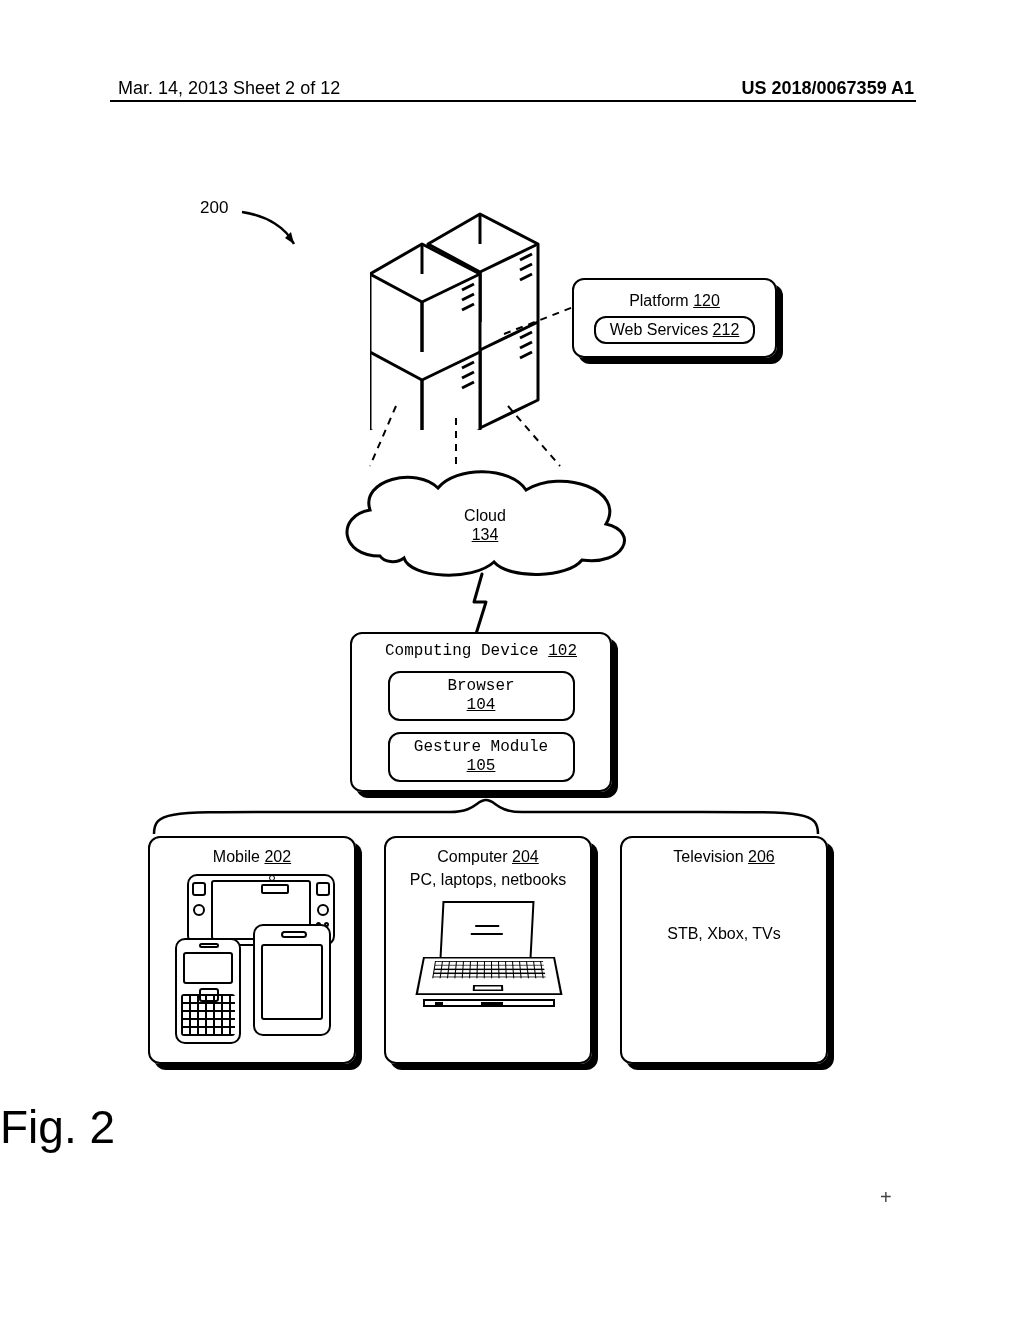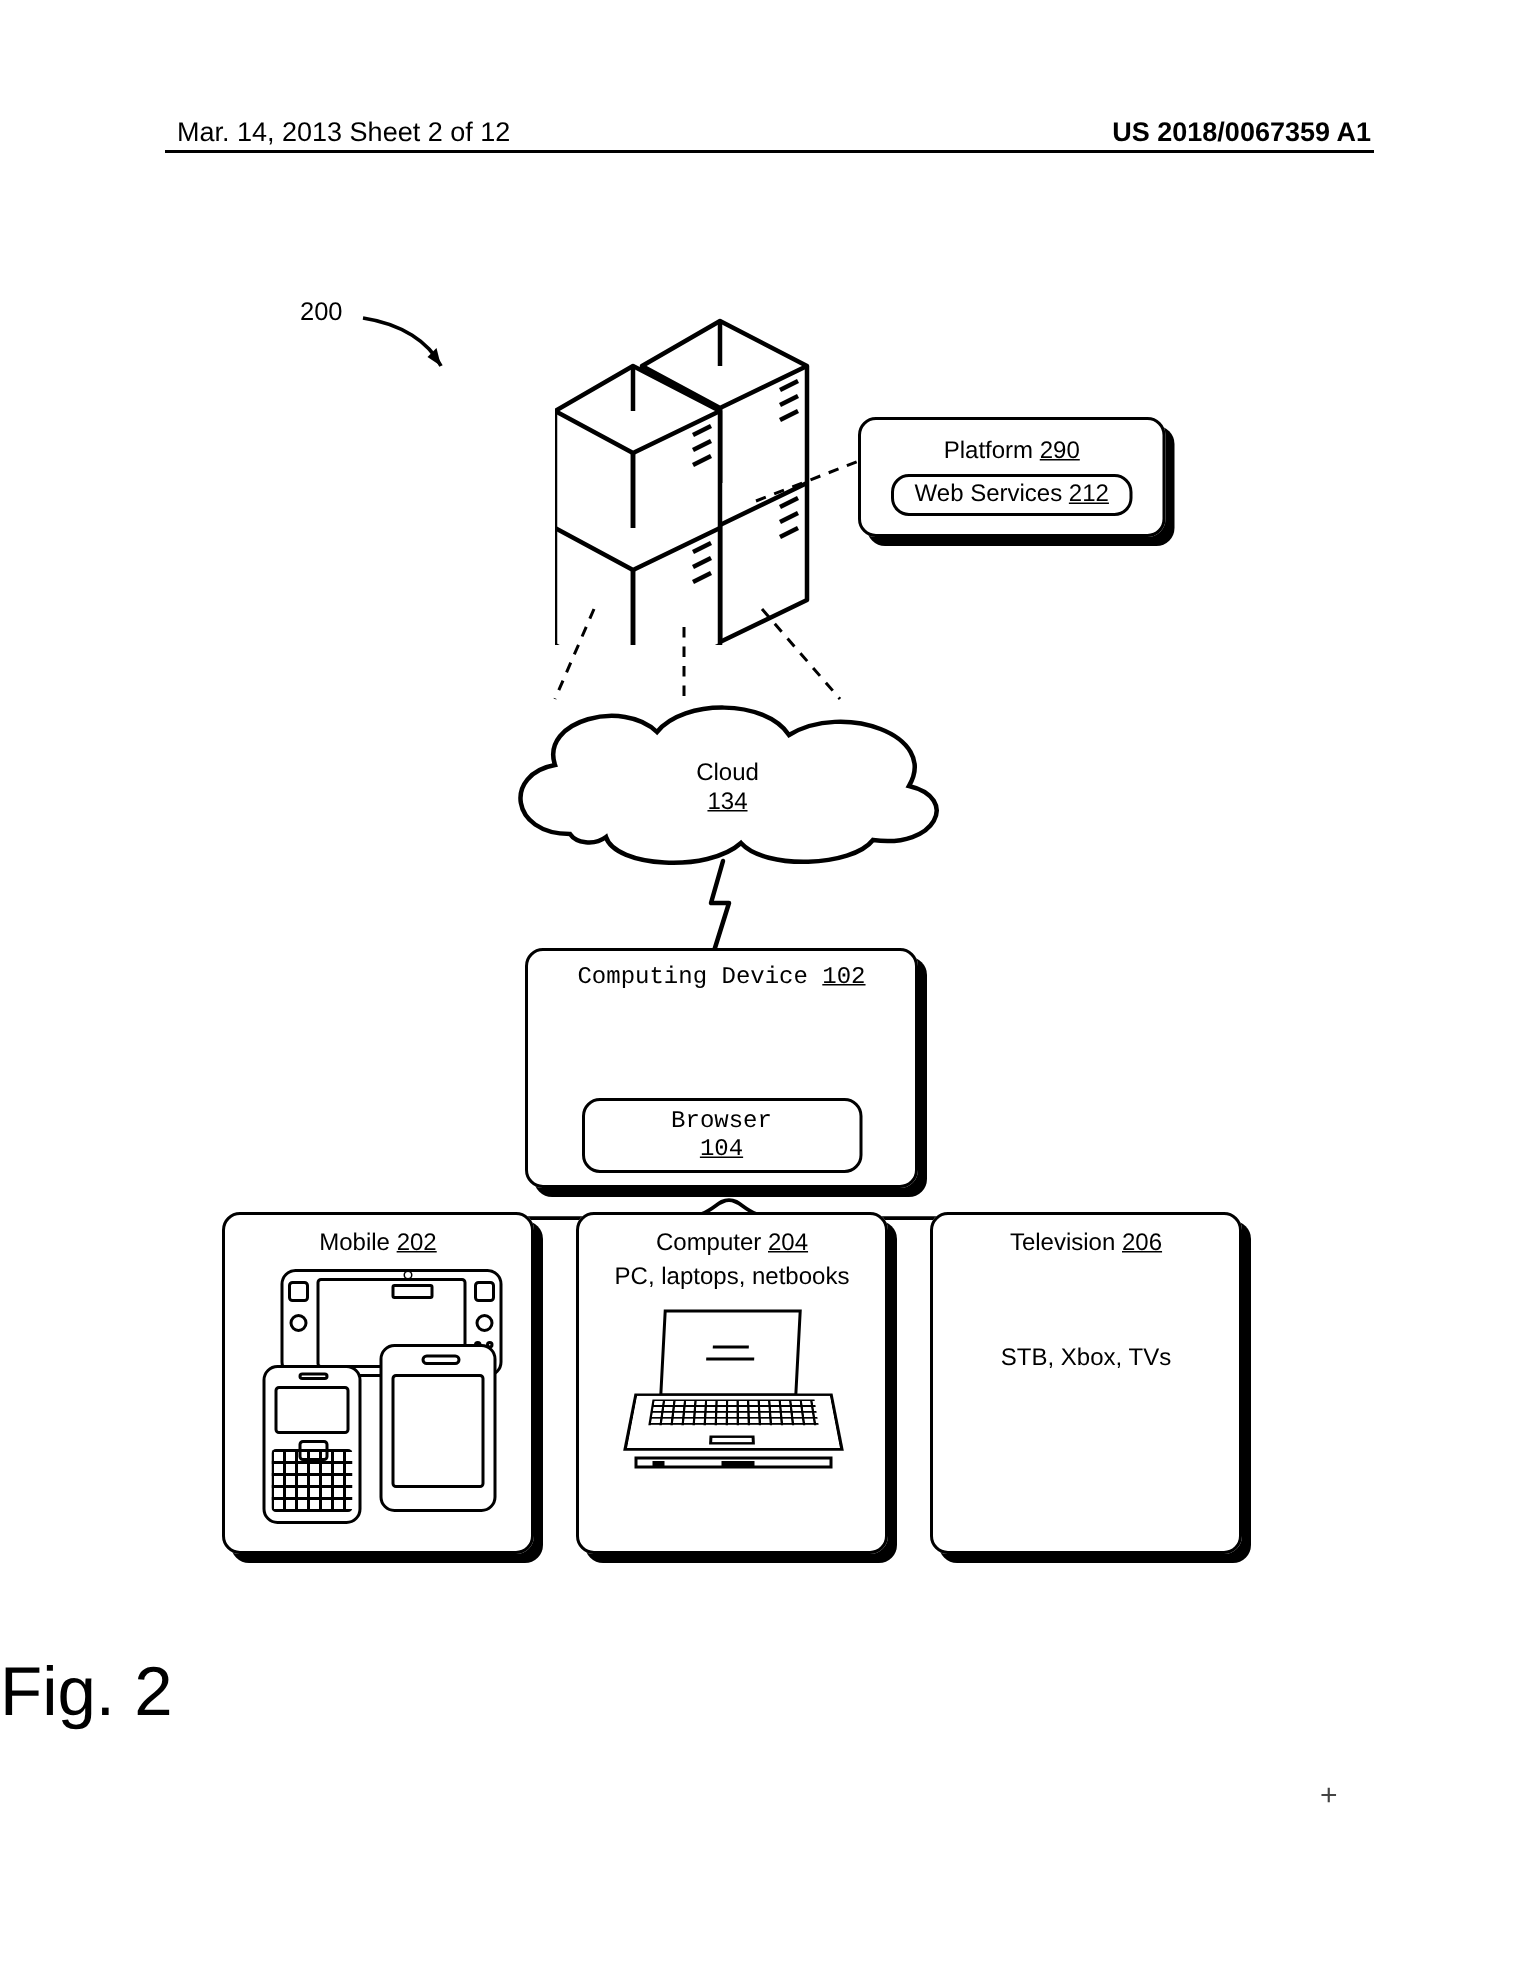--- a/index.html
+++ b/index.html
@@ -145,21 +145,21 @@
   
   .brace {
     position:absolute;
     top: 798px; left: 150px;
     width: 672px; height: 40px;
   }
 
   
   .bottomrow {
     position:absolute;
-    top: 808px; left: 148px;
+    top: 836px; left: 148px;
     display:flex; gap: 28px;
   }
   .devbox {
     width: 208px; height: 228px;
     position:relative;
   }
   .devbox .inner {
     display:flex; flex-direction:column; align-items:center;
     padding:10px 10px; gap:4px;
   }
@@ -297,21 +297,21 @@
 <div class="dashplat">
   <svg width="90" height="40">
     <line x1="4" y1="34" x2="76" y2="6" stroke="#000" stroke-width="2" stroke-dasharray="7 6"></line>
   </svg>
 </div>
 
 <div class="platform shadowbox">
   <div class="inner">
     <div class="platform-title">
       <span>Platform</span>
-      <span class="u">290</span>
+      <span class="u">120</span>
     </div>
     <div class="subbox">
       <span>Web Services</span>
       <span class="u">212</span>
     </div>
   </div>
 </div>
 
 <div class="dashwrap">
   <svg width="230" height="80">
@@ -347,20 +347,24 @@
 
 <div class="compdev shadowbox">
   <div class="inner">
     <div class="compdev-title">
       <span>Computing Device</span>
       <span class="u">102</span>
     </div>
     <div class="subbox2">
       <span>Browser</span><br>
       <span class="u">104</span>
+    </div>
+    <div class="subbox2">
+      <span>Gesture Module</span><br>
+      <span class="u">105</span>
     </div>
   </div>
 </div>
 
 <div class="brace">
   <svg width="672" height="40" viewBox="0 0 672 40">
     <path d="M 4 36
              C 4 14, 18 14, 120 14
              L 300 14
              C 326 14, 326 2, 336 2

